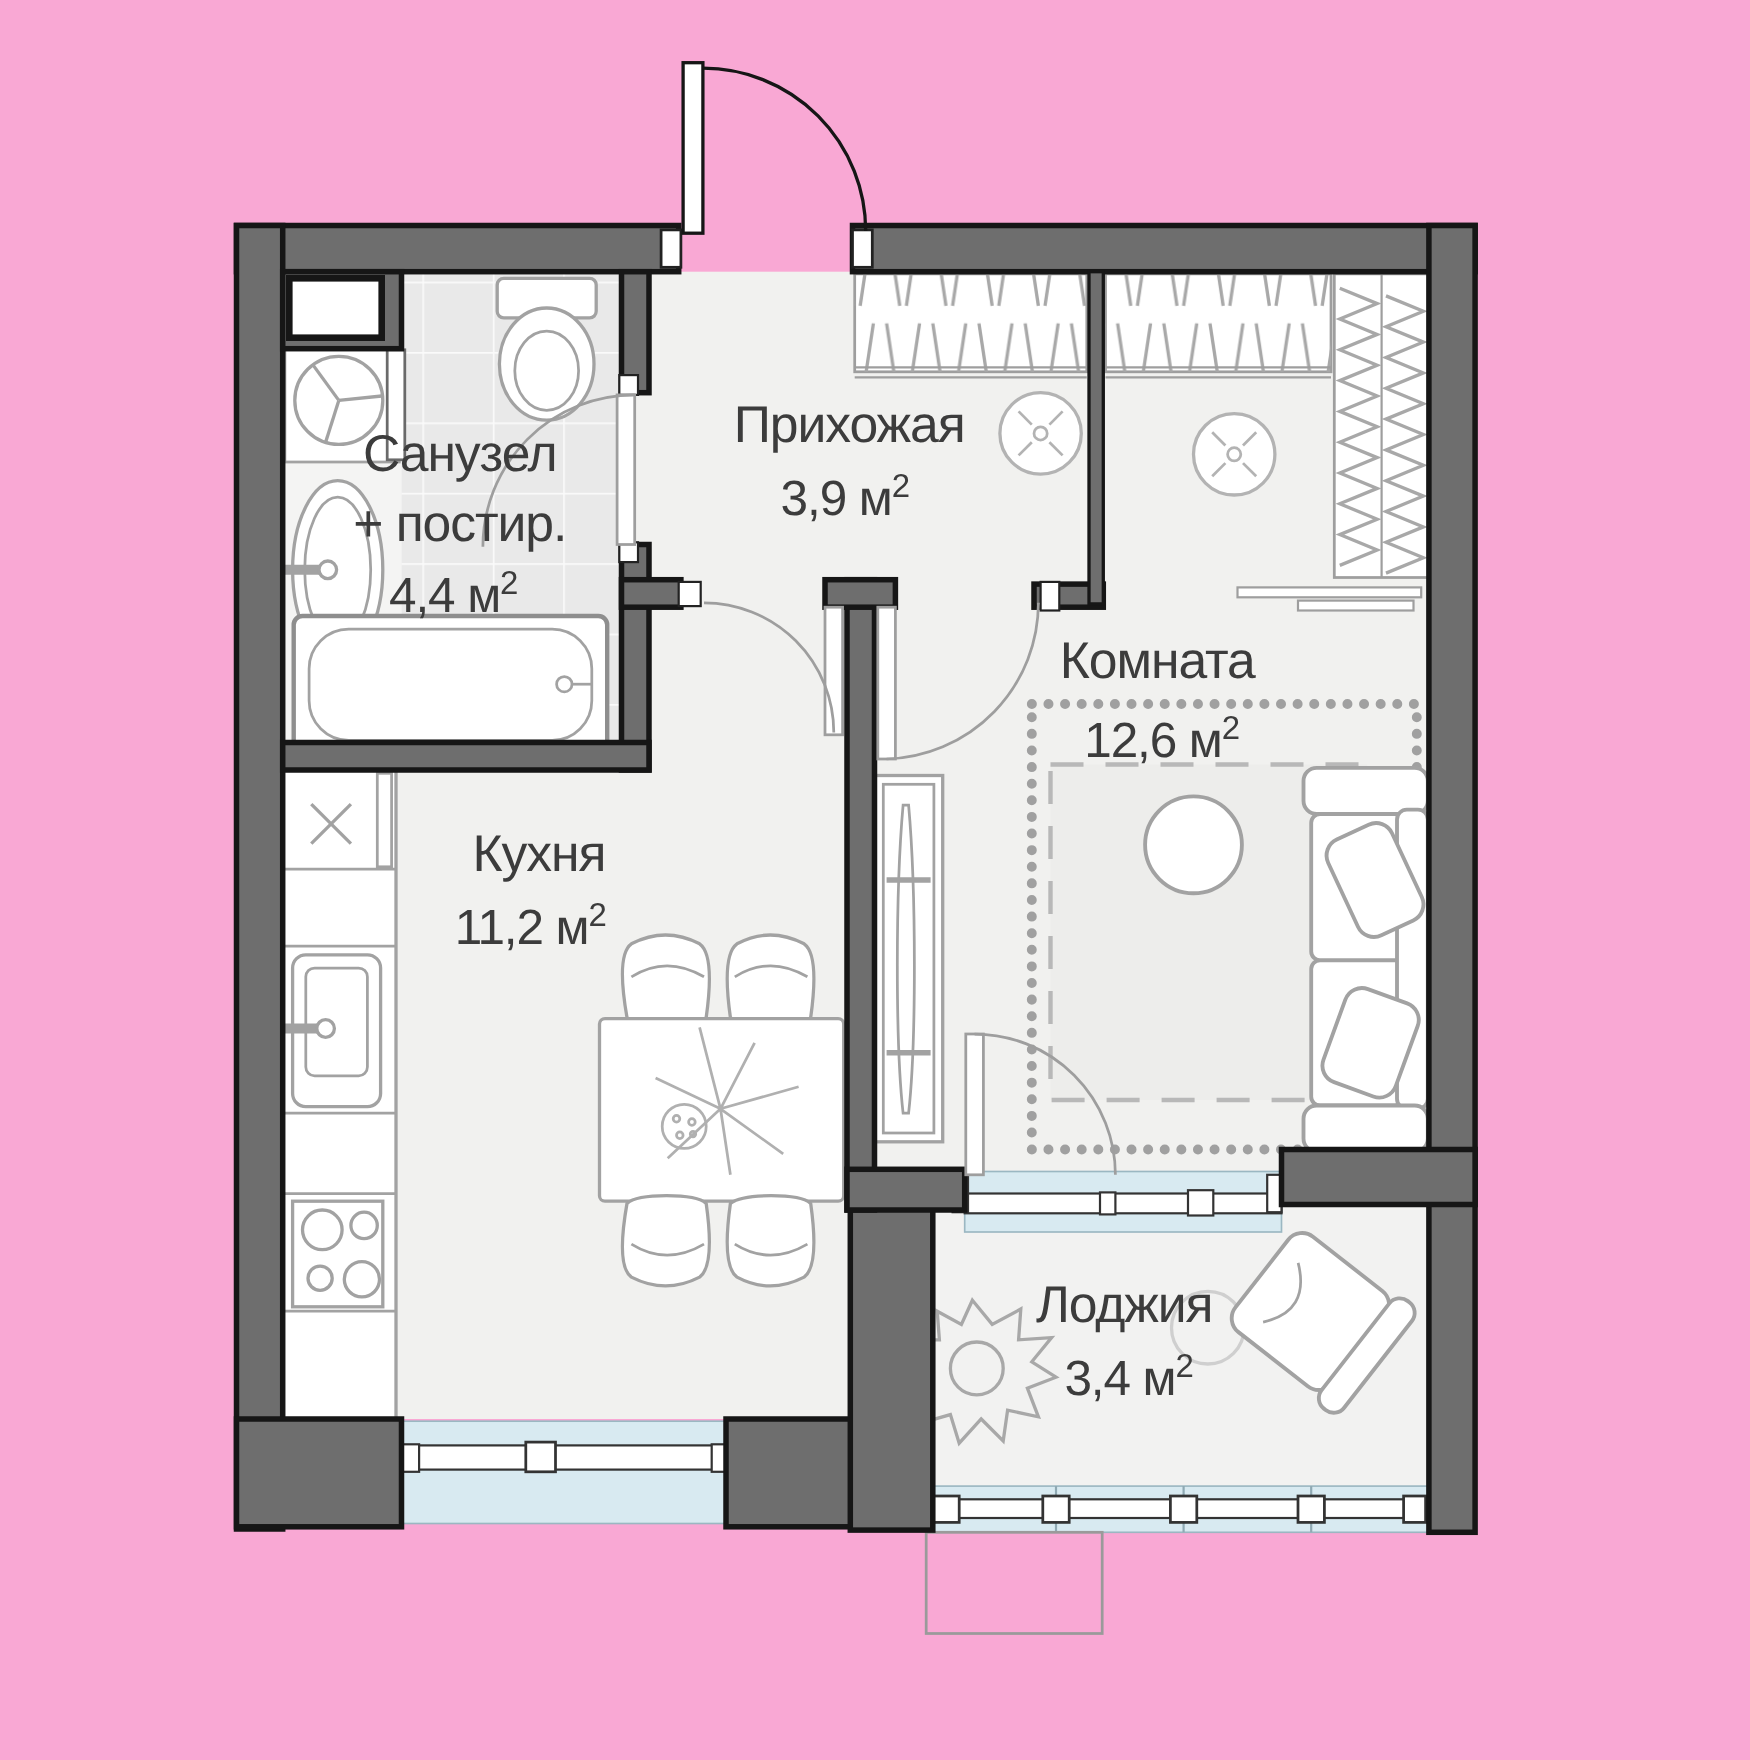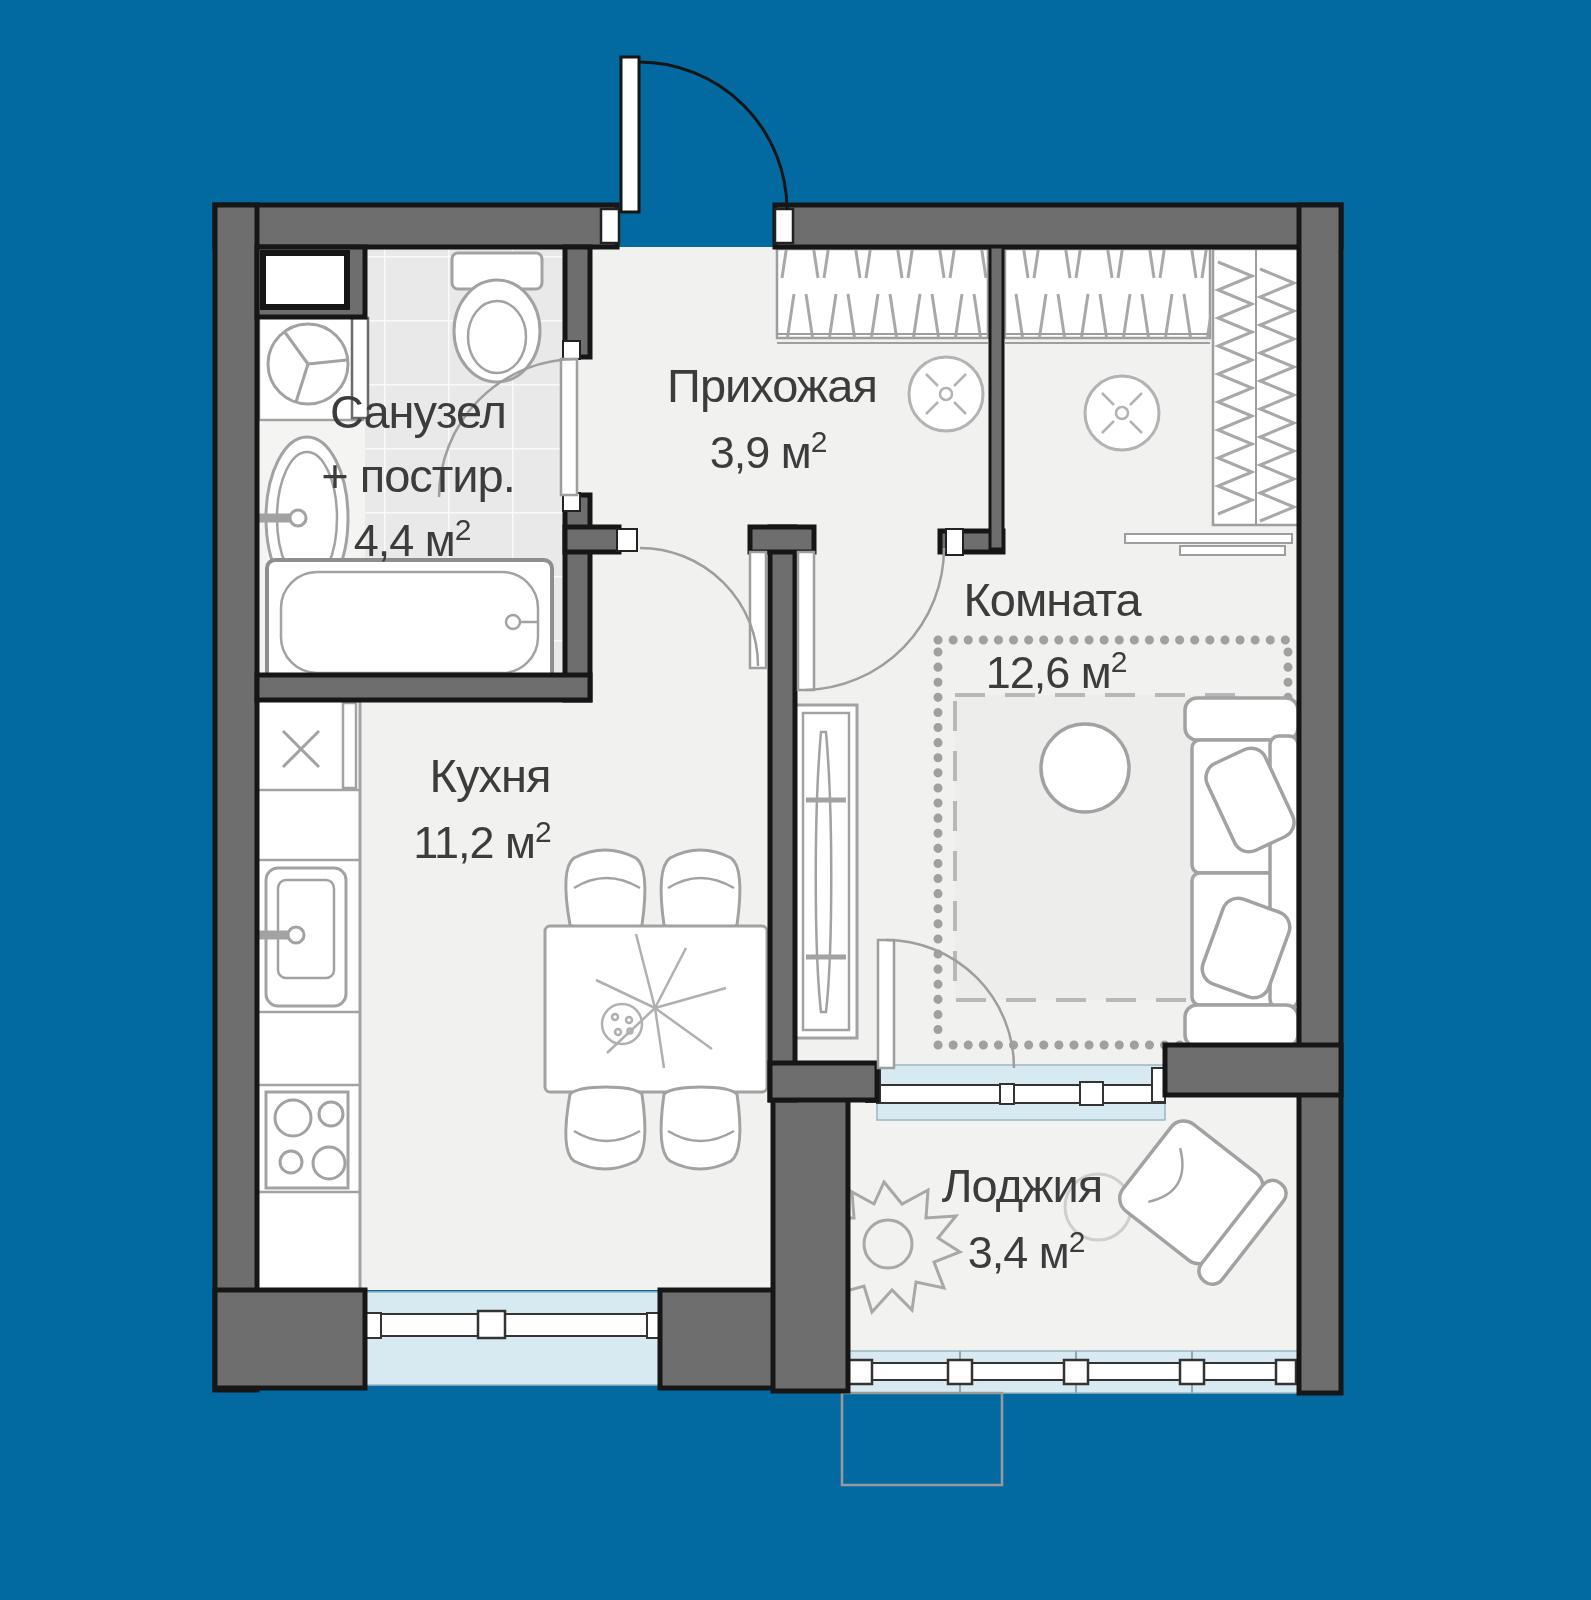--- a/index.html
+++ b/index.html
@@ -1,16 +1,16 @@
 <!DOCTYPE html>
 <html><head>
 <meta charset="utf-8">
 <style>
   html,body{margin:0;padding:0;background:#ffffff;}
-  .stage{position:relative;width:1591px;height:1600px;background:#0369a1;overflow:hidden;
+  .stage{position:relative;width:1591px;height:1600px;background:#f9a8d4;overflow:hidden;
          font-family:"Liberation Sans", sans-serif;}
   svg{position:absolute;left:0;top:0;}
   text{fill:#3c3c3c;letter-spacing:-1px;}
   .room-name{font-size:47px;}
   .room-area{font-size:45px;}
   .sup{font-size:30px;}
 </style>
 </head>
 <body>
 

